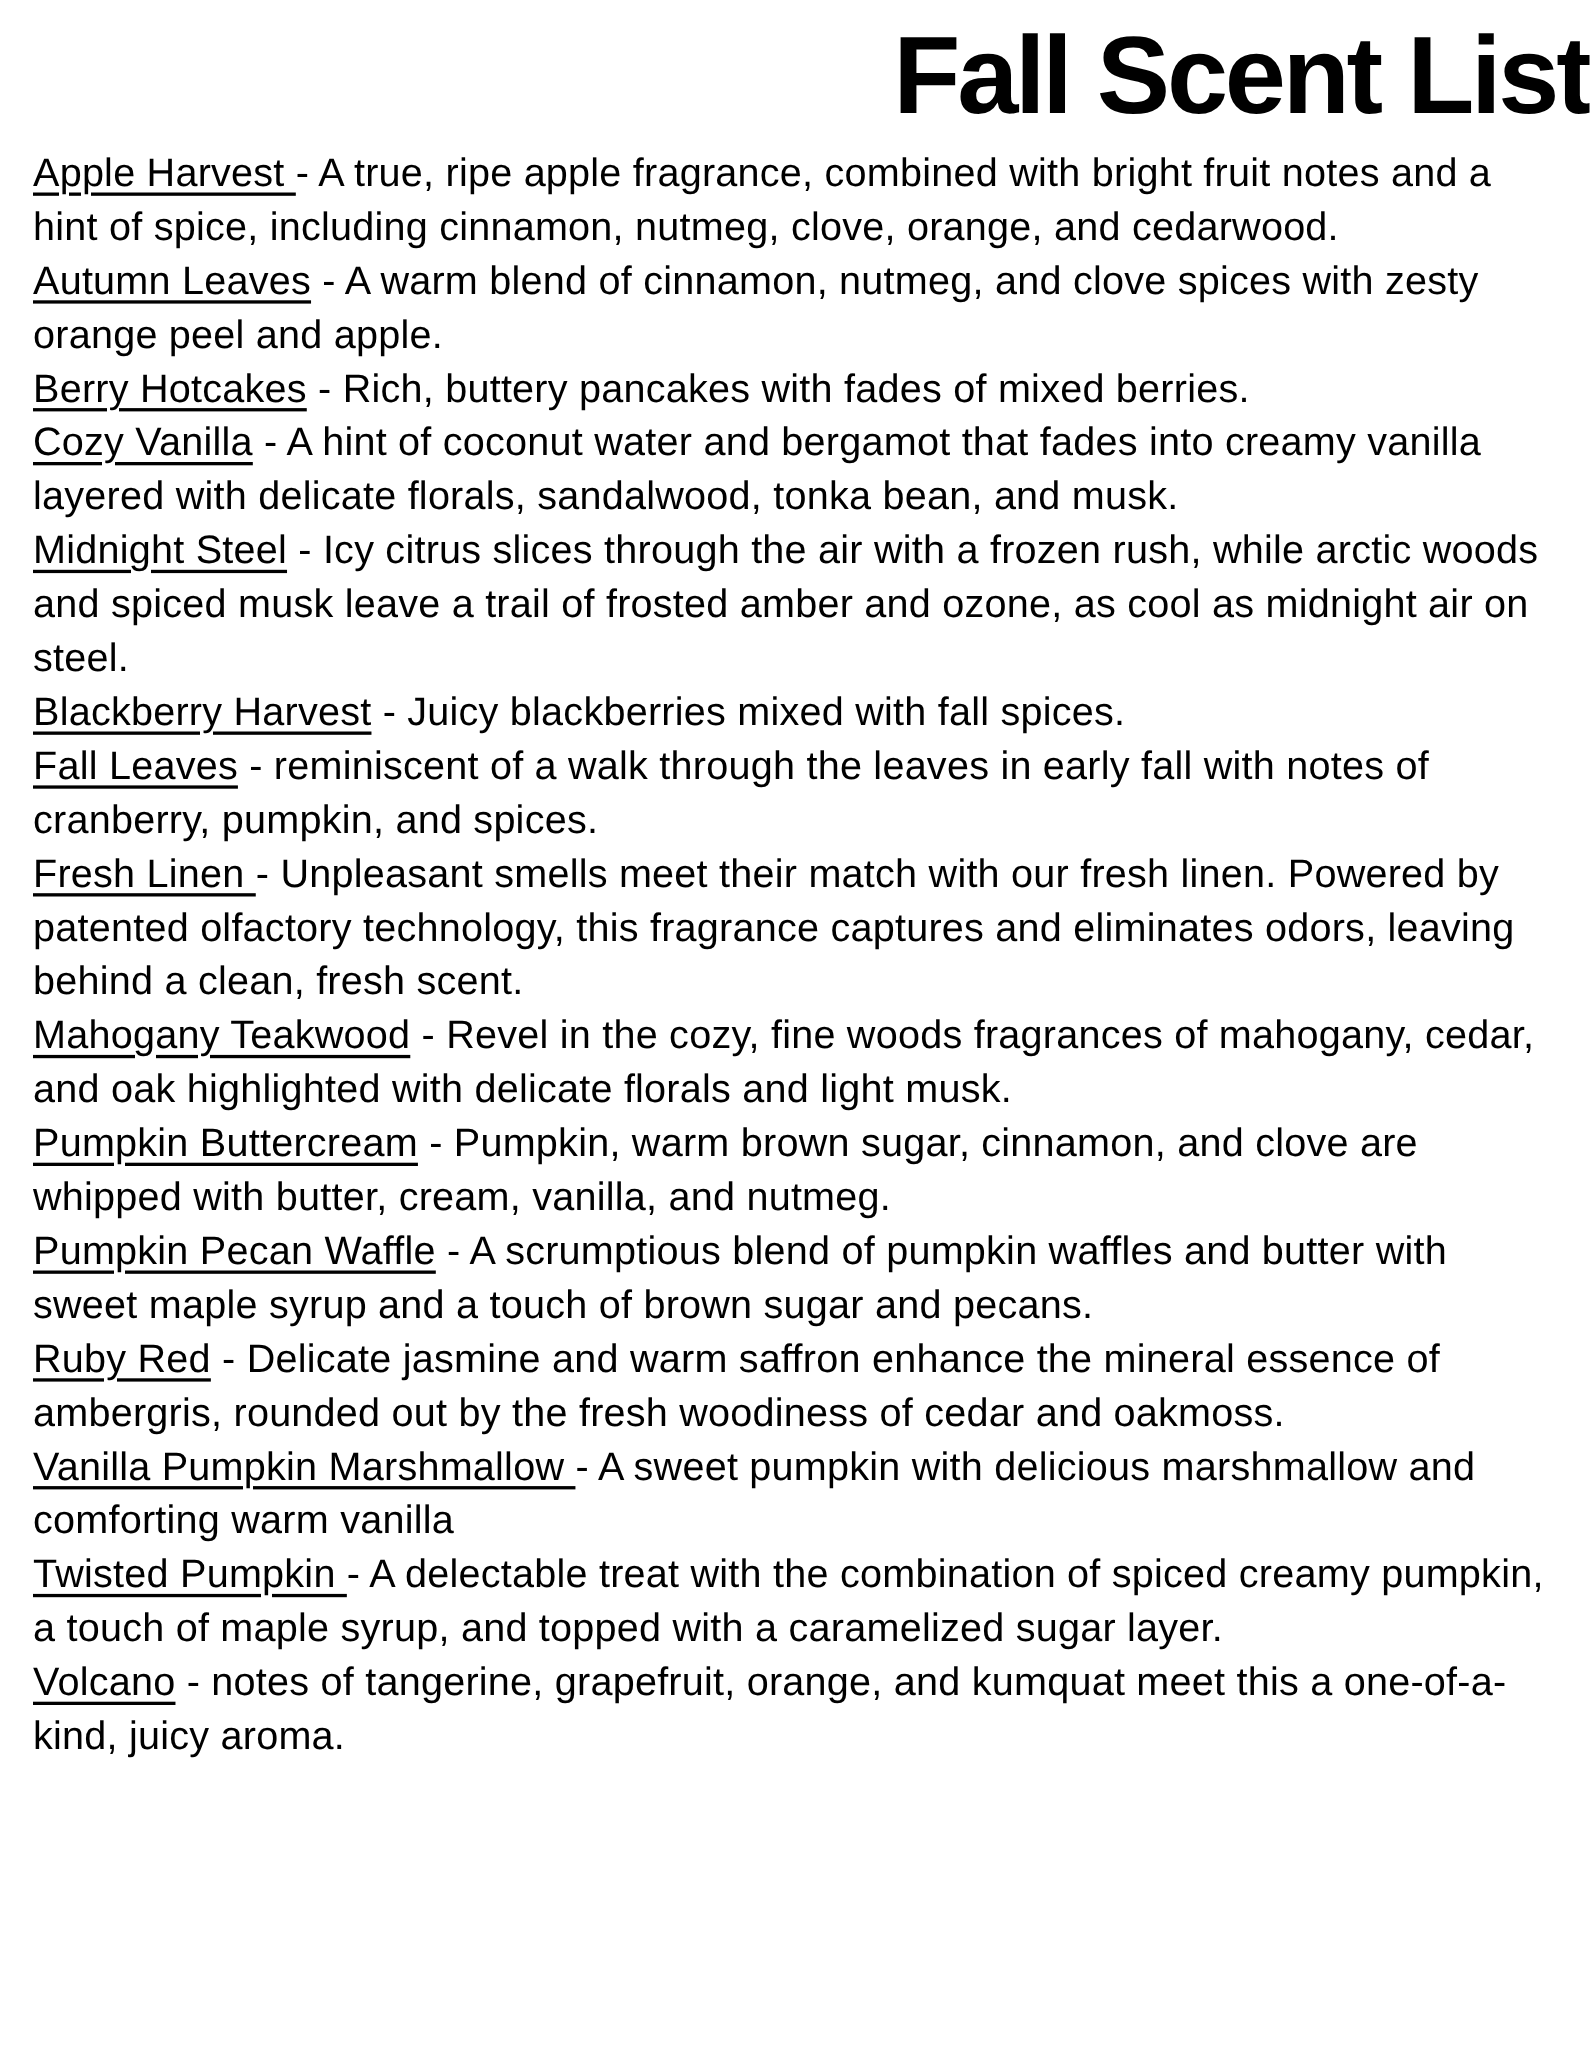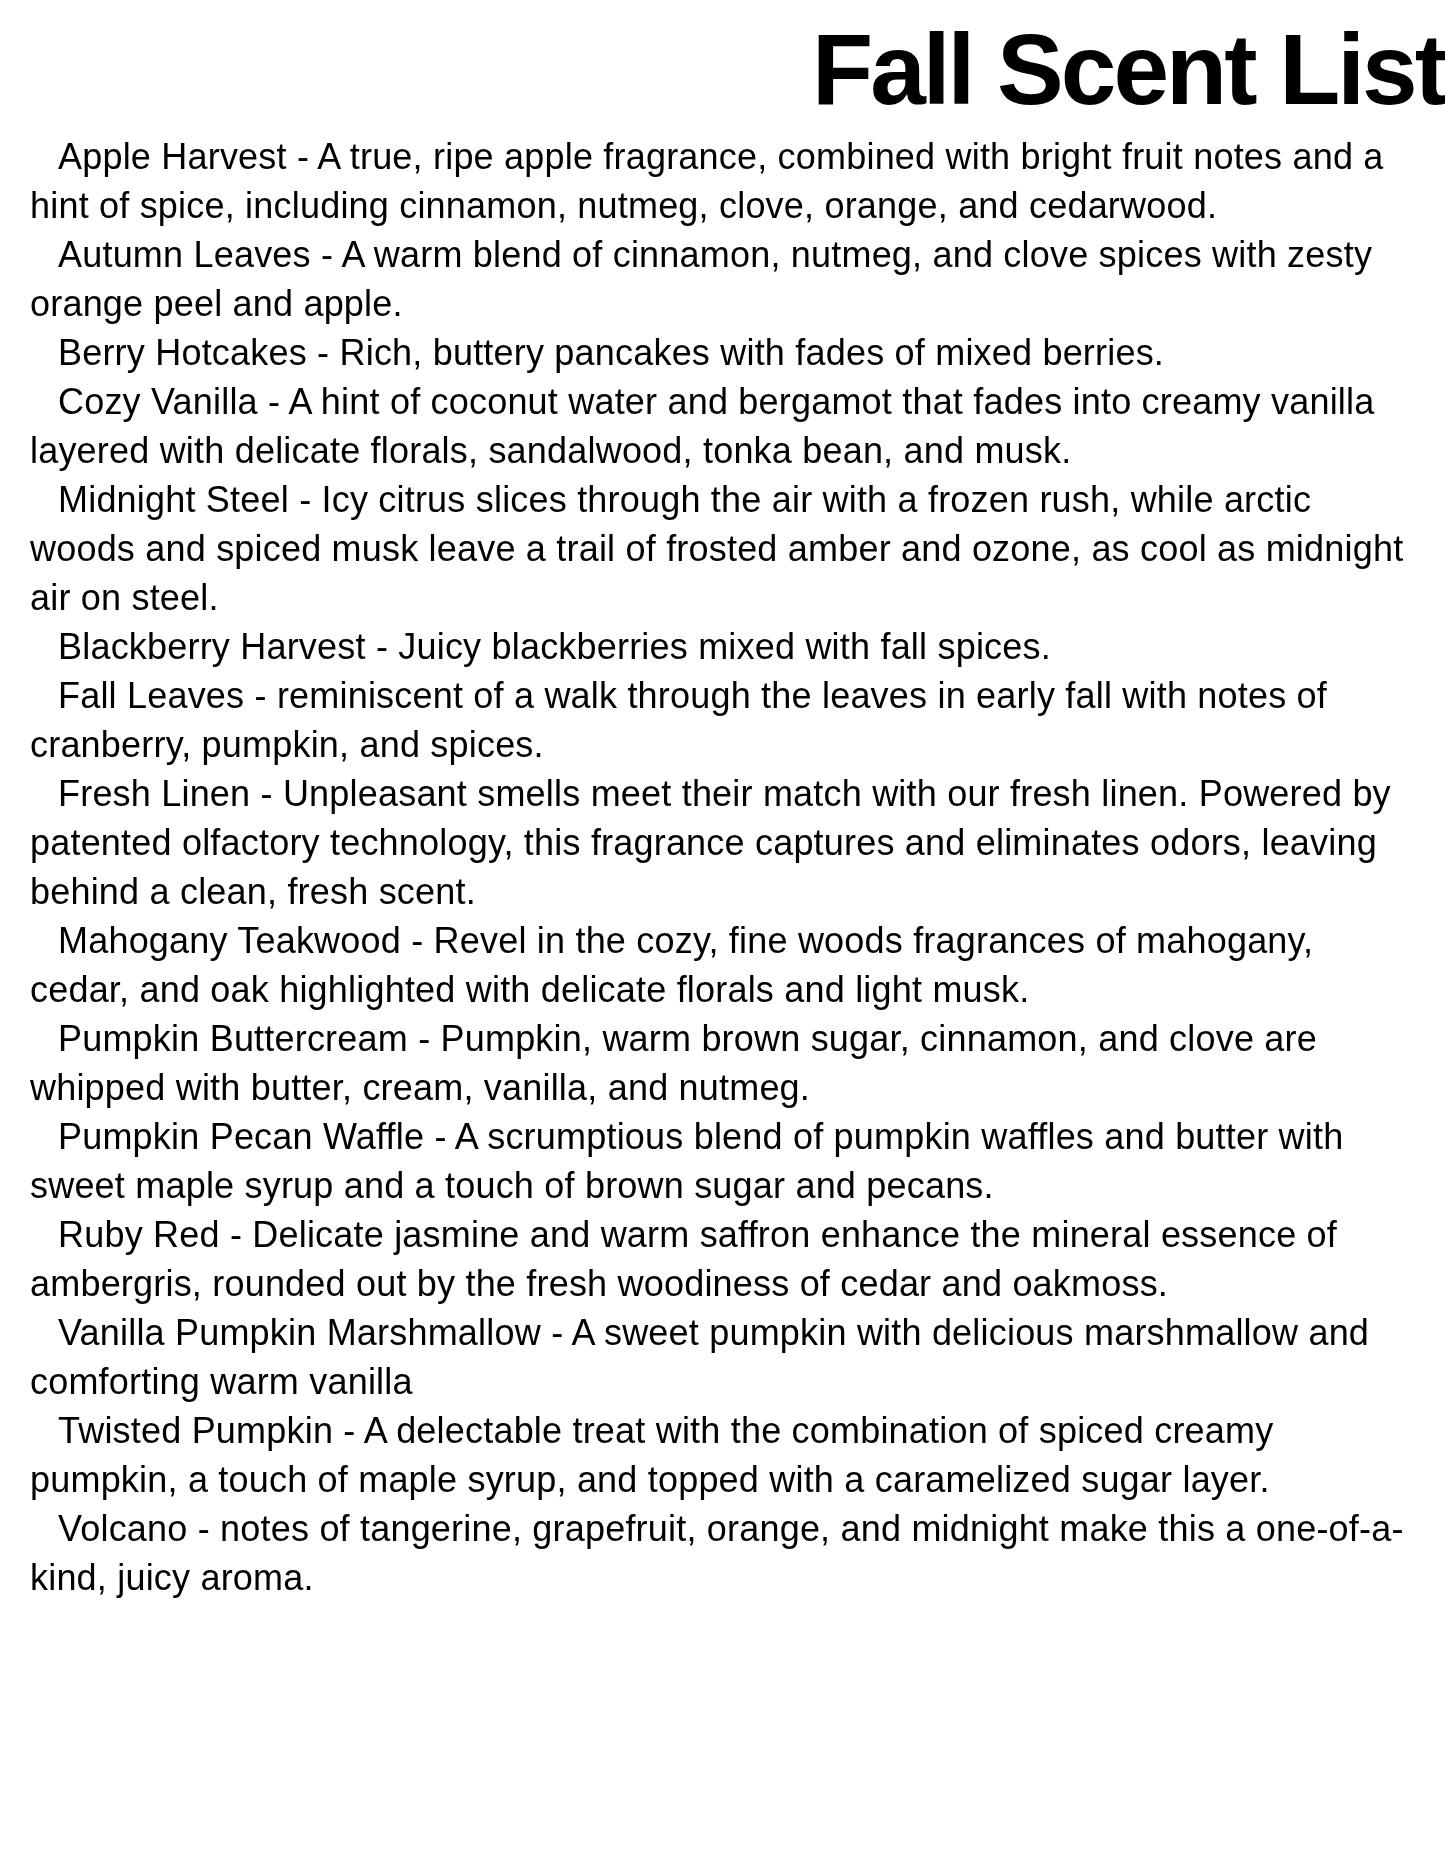--- a/index.html
+++ b/index.html
@@ -34,23 +34,23 @@
     line-height: 49px;
     font-weight: 400;
     letter-spacing: 0.2px;
     color: #000000;
   }
   .entry {
     margin: 0;
     padding: 0;
   }
   .scent-name {
+    text-decoration: underline;
     text-decoration-thickness: 3px;
     text-underline-offset: 6px;
-    margin-left: 28px;
   }
 </style>
 </head>
 <body>
 
 <div class="page">
   <h1 class="title">Fall Scent List</h1>
 
   <div class="scent-list" id="scent-list">
   <p class="entry"><span class="scent-name">Apple Harvest </span><span class="scent-sep">- </span><span class="scent-desc">A true, ripe apple fragrance, combined with bright fruit notes and a hint of spice, including cinnamon, nutmeg, clove, orange, and cedarwood.</span></p>
@@ -75,15 +75,15 @@
   <p class="entry"><span class="scent-name">Pumpkin Buttercream</span><span class="scent-sep"> - </span><span class="scent-desc">Pumpkin, warm brown sugar, cinnamon, and clove are whipped with butter, cream, vanilla, and nutmeg.</span></p>
 
   <p class="entry"><span class="scent-name">Pumpkin Pecan Waffle</span><span class="scent-sep"> - </span><span class="scent-desc">A scrumptious blend of pumpkin waffles and butter with sweet maple syrup and a touch of brown sugar and pecans.</span></p>
 
   <p class="entry"><span class="scent-name">Ruby Red</span><span class="scent-sep"> - </span><span class="scent-desc">Delicate jasmine and warm saffron enhance the mineral essence of ambergris, rounded out by the fresh woodiness of cedar and oakmoss.</span></p>
 
   <p class="entry"><span class="scent-name">Vanilla Pumpkin Marshmallow </span><span class="scent-sep">- </span><span class="scent-desc">A sweet pumpkin with delicious marshmallow and comforting warm vanilla</span></p>
 
   <p class="entry"><span class="scent-name">Twisted Pumpkin </span><span class="scent-sep">- </span><span class="scent-desc">A delectable treat with the combination of spiced creamy pumpkin, a touch of maple syrup, and topped with a caramelized sugar layer.</span></p>
 
-  <p class="entry"><span class="scent-name">Volcano</span><span class="scent-sep"> - </span><span class="scent-desc">notes of tangerine, grapefruit, orange, and midnight make this a one-of-a-kind, juicy aroma.</span></p>
+  <p class="entry"><span class="scent-name">Volcano</span><span class="scent-sep"> - </span><span class="scent-desc">notes of tangerine, grapefruit, orange, and kumquat meet this a one-of-a-kind, juicy aroma.</span></p>
 </div>
 </div>
 
 </body></html>

